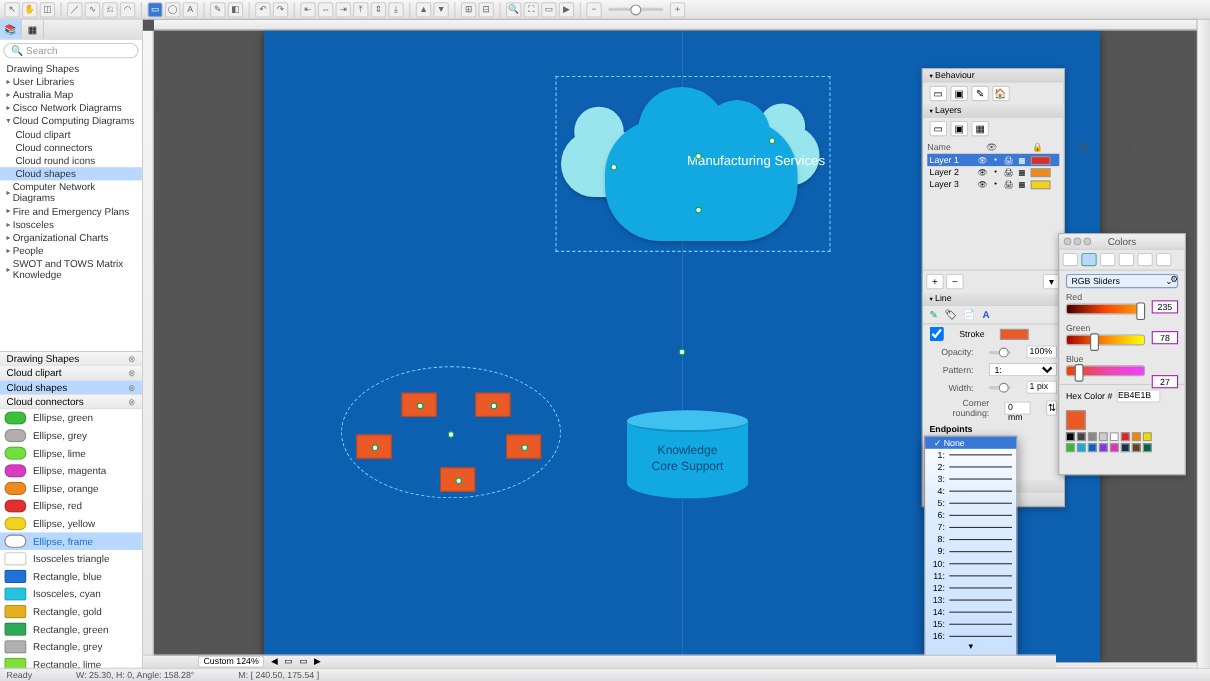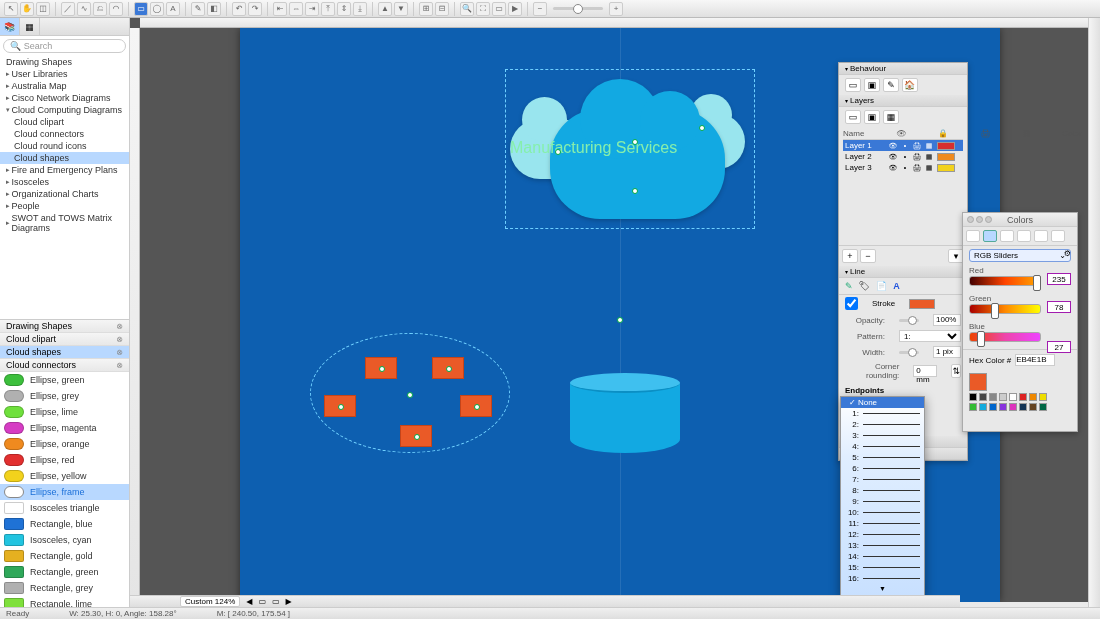--- a/index.html
+++ b/index.html
@@ -45,21 +45,21 @@
 .cloud-sel { position: absolute; left: -5px; top: -5px; right: -5px; bottom: -5px; border: 1px dashed #6fd0ff; }
 .handle { position: absolute; width: 6px; height: 6px; background: #fff; border: 1px solid #0a4; border-radius: 50%; transform: translate(-50%,-50%); }
 .cloud { filter: drop-shadow(0 2px 2px rgba(0,0,0,0.2)); }
 .cloud-main { position: absolute; left: 40px; top: 35px; width: 175px; height: 110px; background: #12a9e2; border-radius: 50px; }
 .cloud-main::before { content:''; position:absolute; top:-30px; left:30px; width:80px; height:80px; background:#12a9e2; border-radius:50%; }
 .cloud-main::after { content:''; position:absolute; top:-18px; left:90px; width:60px; height:60px; background:#12a9e2; border-radius:50%; }
 .cloud-left-back { position:absolute; left:0; top:45px; width:80px; height:60px; background:#99e5ee; border-radius:40px; }
 .cloud-left-back::before { content:''; position:absolute; top:-22px; left:12px; width:45px; height:45px; background:#99e5ee; border-radius:50%; }
 .cloud-right-back { position:absolute; left:155px; top:40px; width:80px; height:55px; background:#99e5ee; border-radius:40px; }
 .cloud-right-back::before { content:''; position:absolute; top:-20px; left:25px; width:42px; height:42px; background:#99e5ee; border-radius:50%; }
-.cloud-text { position: absolute; left: 0; right: 0; top: 65px; text-align: left; color: #86efac; font-size: 16px; }
+.cloud-text { position: absolute; left: 0; right: 0; top: 65px; text-align: right; color: #ffffff; font-size: 12px; }
 
 .cylinder { position: absolute; left: 330px; top: 345px; width: 110px; height: 85px; }
 .cyl-body { position: absolute; left: 0; top: 10px; width: 110px; height: 70px; background: #12a9e2; border-radius: 0 0 50% 50% / 0 0 14px 14px; }
 .cyl-top { position: absolute; left: 0; top: 0; width: 110px; height: 20px; background: #3fc0ef; border-radius: 50%; border-bottom: 2px solid #0b8fc4; }
 .cyl-text { position: absolute; left:0; right:0; top:30px; text-align: center; color: #05487a; font-size: 11px; line-height: 1.3; }
 
 .ellipse-group { position: absolute; left: 70px; top: 305px; width: 200px; height: 120px; }
 .ellipse-dash { position: absolute; left: 0; top: 0; width: 200px; height: 120px; border: 1px dashed #6fd0ff; border-radius: 50%; }
 .orange-box { position: absolute; width: 32px; height: 22px; background: #ea5a27; border: 1px solid #c54419; }
 
@@ -213,37 +213,41 @@
         <span>Cloud connectors</span>
       </div>
       <div class="lib-item indent1">
         <span>Cloud round icons</span>
       </div>
       <div class="lib-item indent1 sel">
         <span>Cloud shapes</span>
       </div>
       <div class="lib-item">
         <span class="tri">▸</span>
+        <span>Computer Network Diagrams</span>
+      </div>
+      <div class="lib-item">
+        <span class="tri">▸</span>
         <span>Fire and Emergency Plans</span>
       </div>
       <div class="lib-item">
         <span class="tri">▸</span>
         <span>Isosceles</span>
       </div>
       <div class="lib-item">
         <span class="tri">▸</span>
         <span>Organizational Charts</span>
       </div>
       <div class="lib-item">
         <span class="tri">▸</span>
         <span>People</span>
       </div>
       <div class="lib-item">
         <span class="tri">▸</span>
-        <span>SWOT and TOWS Matrix Diagrams</span>
+        <span>SWOT and TOWS Matrix Knowledge</span>
       </div>
     </div>
   <div class="lib-shapes-tabs" id="shape-cats">
       <div class="lib-category">
         <span>Drawing Shapes</span>
         <span class="close-x">⊗</span>
       </div>
       <div class="lib-category">
         <span>Cloud clipart</span>
         <span class="close-x">⊗</span>
@@ -358,20 +362,24 @@
             <div class="center-handle" style="left:16px;top:11px"></div>
           </div>
         <div class="orange-box" style="left:90px; top:92px">
             <div class="center-handle" style="left:16px;top:11px"></div>
           </div>
       </div>
 
       <div class="cylinder">
         <div class="cyl-body"></div>
         <div class="cyl-top"></div>
+        <div class="cyl-text">
+          <span>Knowledge</span><br>
+          <span>Core Support</span>
+        </div>
       </div>
     </div>
   </div>
 </div>
 
 <div class="inspector">
   <div class="insp-section-hdr">
       <span class="tri">▾</span>
       <span>Behaviour</span>
     </div>

